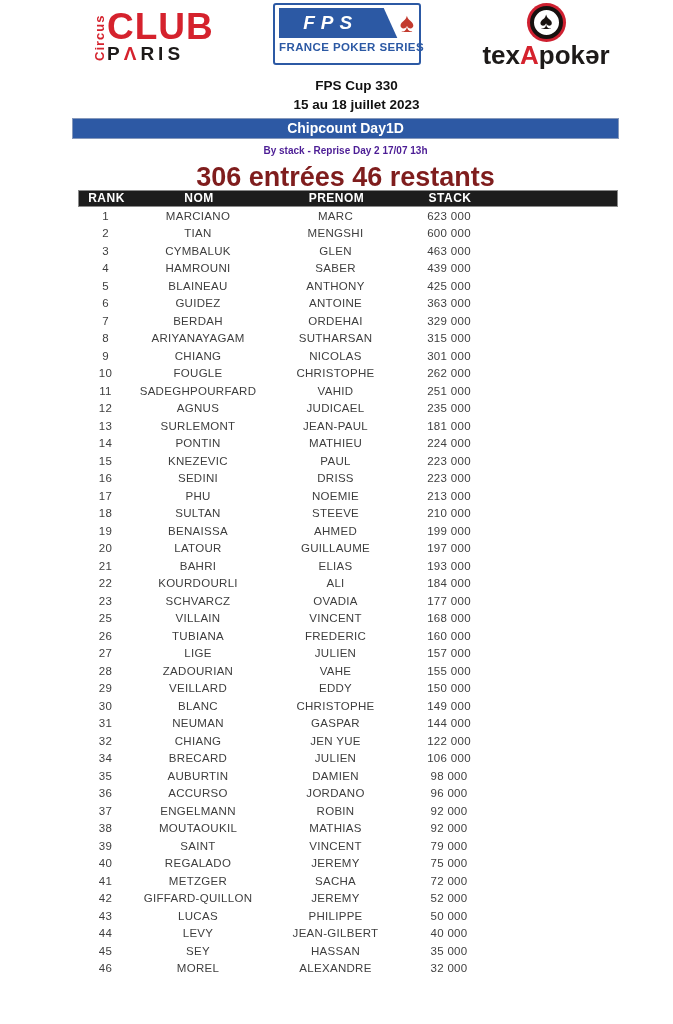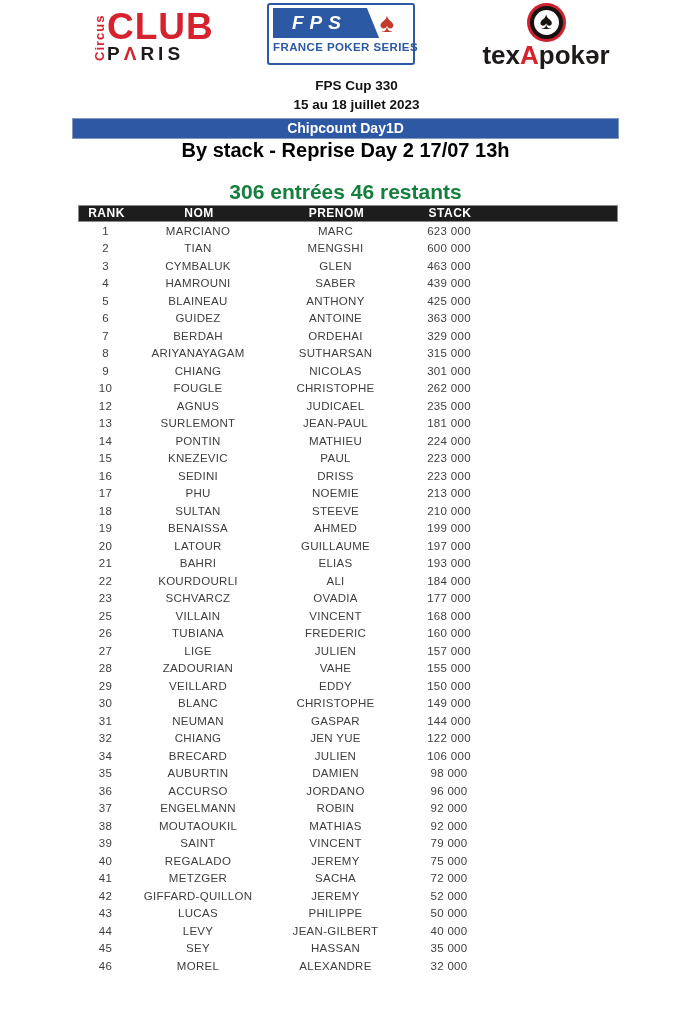--- a/index.html
+++ b/index.html
@@ -16,22 +16,22 @@
   .circus-vert {
     display:inline-block; writing-mode:vertical-rl; transform:rotate(180deg);
     color:#d5222d; font-weight:700; font-size:13px; letter-spacing:1px;
     margin-top:2px; height:52px; text-align:center;
   }
   .circus-club { font-size:37px; font-weight:800; color:#d5222d; line-height:34px; letter-spacing:1px; }
   .circus-paris { font-size:19px; font-weight:800; color:#1d1a19; letter-spacing:4px; line-height:20px; }
   .circus-paris .red-a { color:#d5222d; }
 
   .fpsbox {
-    position:absolute; left:267px; top:3px; width:148px; height:62px;
-    border:2px solid #2c59a4; border-radius:3px; background:#fff; padding:3px 18px 2px 4px;
+    position:absolute; left:273px; top:3px; width:148px; height:62px;
+    border:2px solid #2c59a4; border-radius:3px; background:#fff; padding:3px 4px 2px 4px;
   }
   .fps-band { position:relative; height:30px; }
   .fps-blue {
     position:absolute; inset:0; background:#2c59a4;
     clip-path:polygon(0 0, 77% 0, 87% 100%, 0 100%);
   }
   .fps-abbr {
     position:absolute; left:0; top:0; width:76%; text-align:center;
     color:#fff; font-weight:800; font-style:italic; font-size:19px;
     letter-spacing:6px; line-height:30px;
@@ -54,22 +54,22 @@
   .tex-text .red-a { color:#d5222d; font-weight:700; }
 
   
   .title-block { margin-top:2px; text-align:center; font-weight:700; font-size:13.5px; line-height:19px; color:#111;padding-left:40px; }
 
   .banner {
     margin:4px 0 0 72px; width:547px; height:21px;
     background:#2d59a4; border:1px solid #8598bb;
     color:#ffffff; font-weight:700; font-size:14px; line-height:19px; text-align:center;
   }
-  .subtitle { margin:2px 0 0 72px; width:547px; text-align:center; font-weight:700; font-size:20px; line-height:19px; color:#000000; }
-  .heading  { margin:19px 0 0 72px; width:547px; text-align:center; font-weight:700; font-size:21px; line-height:26px; color:#15803d; }
+  .subtitle { margin:2px 0 0 72px; width:547px; text-align:center; font-weight:700; font-size:10px; line-height:19px; color:#4c1d95; }
+  .heading  { margin:4px 0 0 72px; width:547px; text-align:center; font-weight:700; font-size:27px; line-height:26px; color:#7f1d1d; }
 
   
   .table { margin:0 0 0 78px; width:540px; }
   .trow {
     display:grid; grid-template-columns:55px 130px 145px 82px 1fr;
     align-items:center; text-align:center;
   }
   .thead {
     background:#1d1d1d; border:1px solid #8a8a8a; height:17px;
     color:#ffffff; font-weight:700; font-size:12px; line-height:15px; letter-spacing:0.5px;
@@ -192,20 +192,27 @@
         <div></div>
       </div>
       <div class="trow">
         <div>10</div>
         <div>FOUGLE</div>
         <div>CHRISTOPHE</div>
         <div>262 000</div>
         <div></div>
       </div>
       <div class="trow">
+        <div>11</div>
+        <div>SADEGHPOURFARD</div>
+        <div>VAHID</div>
+        <div>251 000</div>
+        <div></div>
+      </div>
+      <div class="trow">
         <div>12</div>
         <div>AGNUS</div>
         <div>JUDICAEL</div>
         <div>235 000</div>
         <div></div>
       </div>
       <div class="trow">
         <div>13</div>
         <div>SURLEMONT</div>
         <div>JEAN-PAUL</div>

